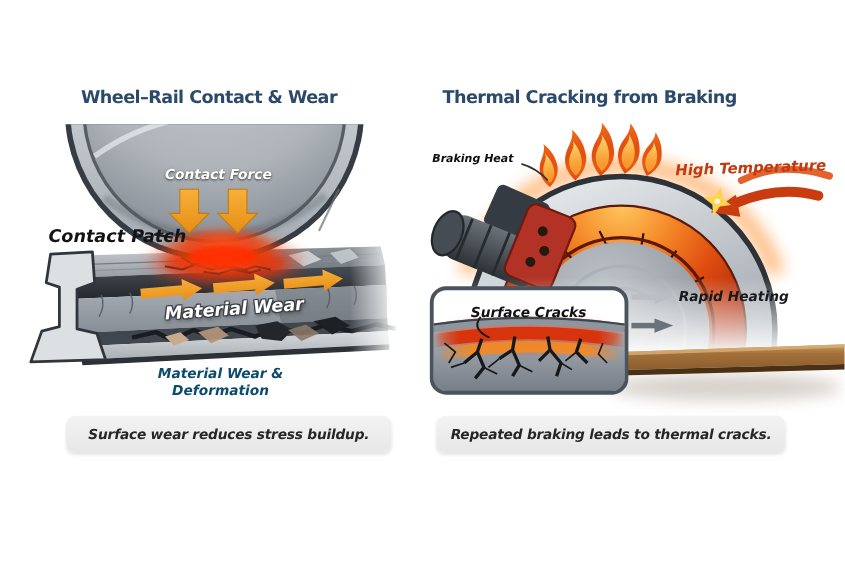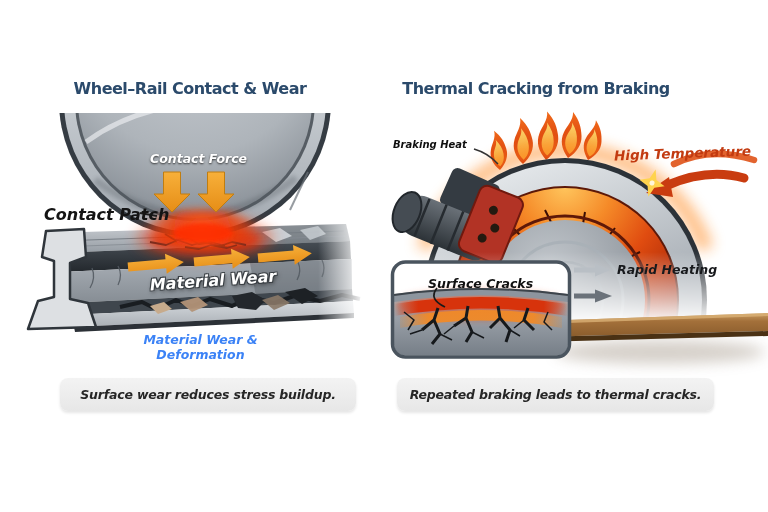--- a/index.html
+++ b/index.html
@@ -316,21 +316,21 @@
     <path d="M595,289.5 L612,296 L595,302.5 Z" fill="#6b727a"></path>
   </g>
 </svg>
 
 <div class="title" style="left:40px;top:79px;">Wheel–Rail Contact &amp; Wear</div>
 <div class="title" style="left:386px;top:79px;">Thermal Cracking from Braking</div>
 
 <div class="lbl white-sh" style="left:150px;top:151px;width:96px;font-size:12.5px;">Contact Force</div>
 <div class="lbl" style="left:44px;top:205px;font-size:16px;">Contact Patch</div>
 <div class="lbl outline-sh" style="left:138px;top:271px;width:150px;text-align:center;font-size:16px;transform:rotate(-4deg);">Material Wear</div>
-<div class="lbl two-line" style="left:128px;top:333px;width:145px;font-size:12.5px;color:#3b82f6;">
+<div class="lbl two-line" style="left:128px;top:333px;width:145px;font-size:12.5px;color:#0c4a6e;">
   <div>Material Wear &amp;</div>
   <div>Deformation</div>
 </div>
 <div class="cap" style="left:60px;top:378px;width:296px;">Surface wear reduces stress buildup.</div>
 
 <div class="lbl" style="left:393px;top:139px;font-size:10px;color:#0f0f0f;">Braking Heat</div>
 <div class="lbl" style="left:614px;top:145px;font-size:13.5px;color:#c23a10;transform:rotate(-2deg);">High Temperature</div>
 <div class="lbl" style="left:428px;top:276px;font-size:12.5px;color:#101010;">Surface Cracks</div>
 <div class="lbl" style="left:617px;top:262px;font-size:12.5px;color:#17191c;">Rapid Heating</div>
 <div class="cap" style="left:397px;top:378px;width:317px;">Repeated braking leads to thermal cracks.</div>

